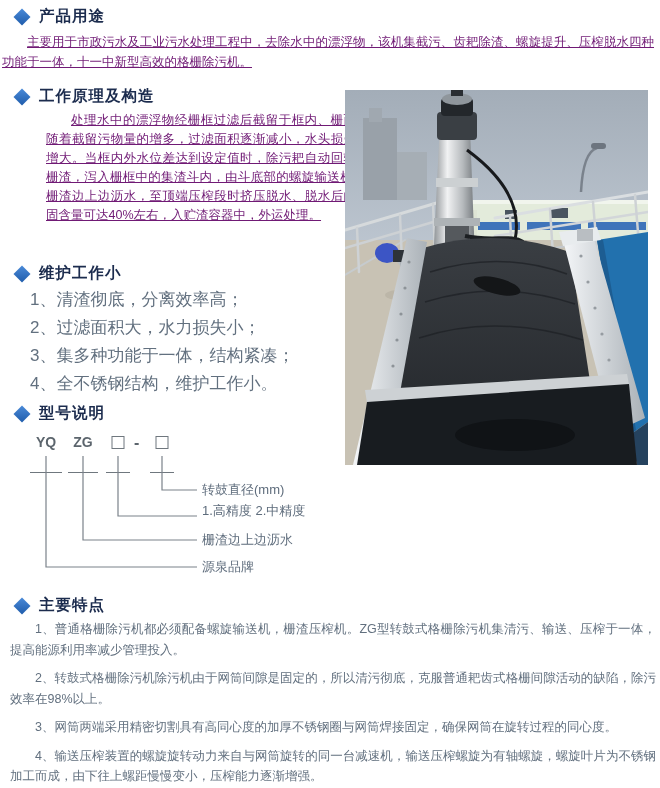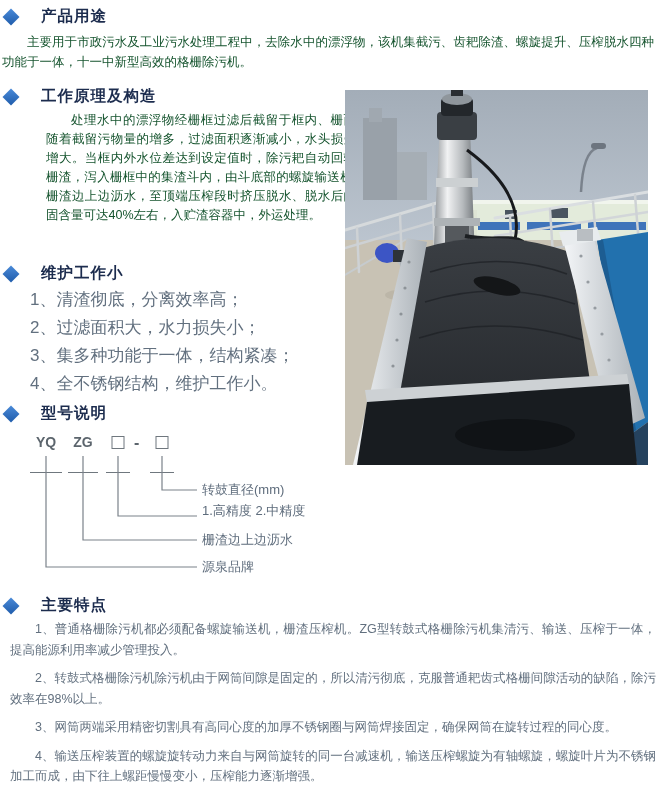--- a/index.html
+++ b/index.html
@@ -1,24 +1,24 @@
 <!DOCTYPE html>
 <html><head>
 <meta charset="utf-8">
 <style>
   html,body{margin:0;padding:0;}
   body{
     width:660px;height:788px;position:relative;background:#ffffff;
     font-family:"Liberation Sans","DejaVu Sans",sans-serif;
     color:#5e6c7c;overflow:hidden;
   }
-  .sec-head{position:absolute;left:5px;display:flex;align-items:center;gap:24px;}
+  .sec-head{position:absolute;left:16px;display:flex;align-items:center;gap:11px;}
   .diamond{width:12px;height:12px;background:linear-gradient(135deg,#4a8ad8,#1f5cab);transform:rotate(45deg);flex:0 0 auto;}
   .sec-title{font-size:15.5px;font-weight:bold;color:#1c2c4e;letter-spacing:1px;}
-  .body-text{font-size:12.5px;line-height:19.5px;color:#14532d;text-align:justify;}
+  .body-text{font-size:12.5px;line-height:19.5px;color:#701a75;text-align:justify;text-decoration:underline;}
   .indent{text-indent:2em;}
   .usage-body{position:absolute;left:2px;top:33px;width:652px;}
   .principle-body{position:absolute;left:2px;top:111px;width:336px;line-height:19px;margin-left:44px;}
   .feature-list{position:absolute;left:30px;top:291px;width:300px;list-style:none;margin:0;padding:0;}
   .feature-list li{font-size:17px;color:#62707f;margin-bottom:10px;line-height:18px;}
   .photo-frame{position:absolute;left:345px;top:90px;width:303px;height:375px;overflow:hidden;}
   
   .mc{position:absolute;top:434px;height:22px;font-size:14px;font-weight:bold;color:#5c656d;}
   .mc-under{border-bottom:1.5px solid #6f777e;text-align:center;padding-bottom:16px;}
   .mc-box{position:absolute;width:11px;height:11px;border:1.5px solid #6f777e;left:50%;transform:translateX(-50%);top:2px;}

